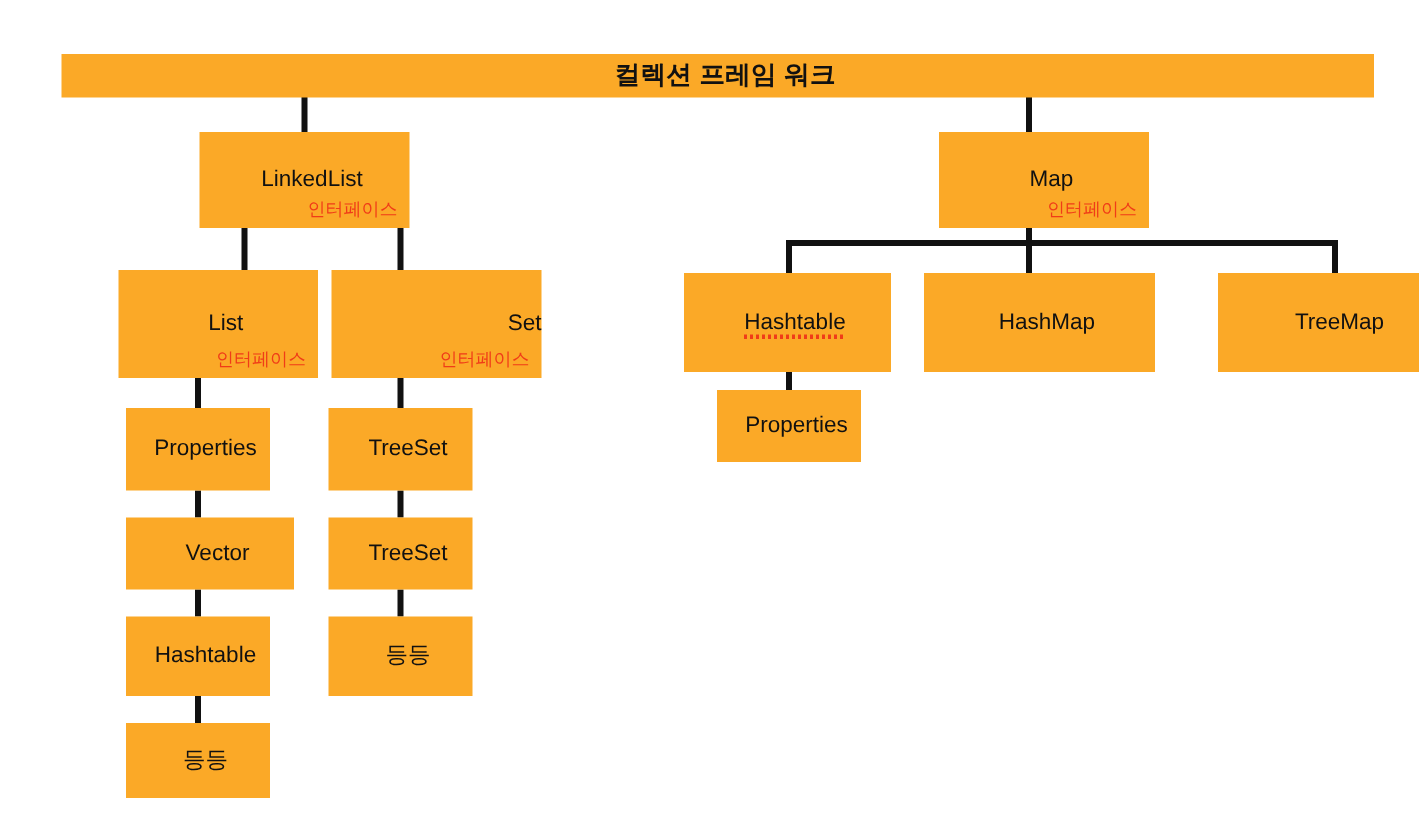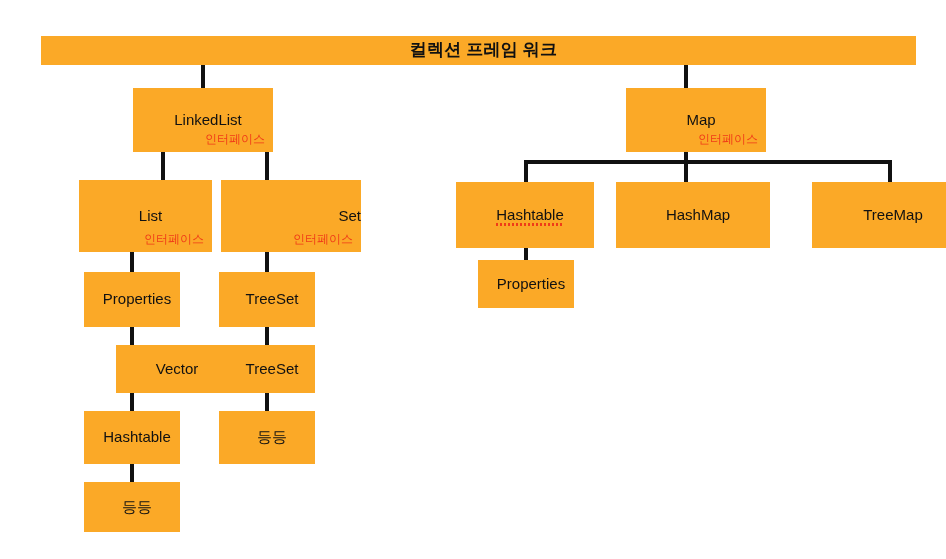--- a/index.html
+++ b/index.html
@@ -142,21 +142,21 @@
   </div>
 
   <div class="node" style="left:478px; top:260px; width:96px; height:48px;">
     <span class="title">Properties</span>
   </div>
 
   <div class="node" style="left:84px; top:272px; width:96px; height:55px;">
     <span class="title">Properties</span>
   </div>
 
-  <div class="node" style="left:84px; top:345px; width:112px; height:48px;margin-left:32px;">
+  <div class="node" style="left:84px; top:345px; width:112px; height:48px;">
     <span class="title">Vector</span>
   </div>
 
   <div class="node" style="left:84px; top:411px; width:96px; height:53px;">
     <span class="title">Hashtable</span>
   </div>
 
   <div class="node" style="left:84px; top:482px; width:96px; height:50px;">
     <span class="title">등등</span>
   </div>

